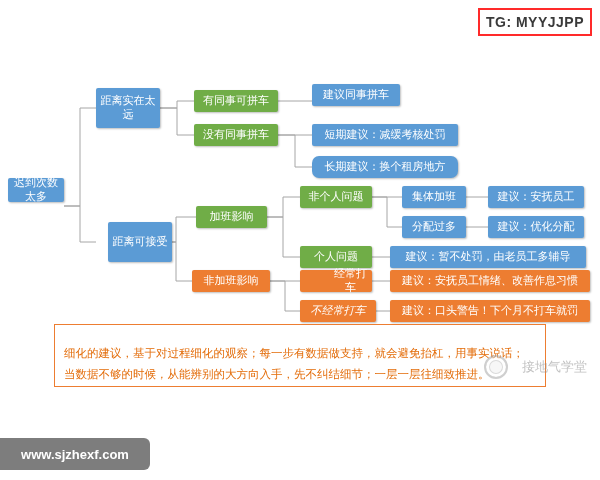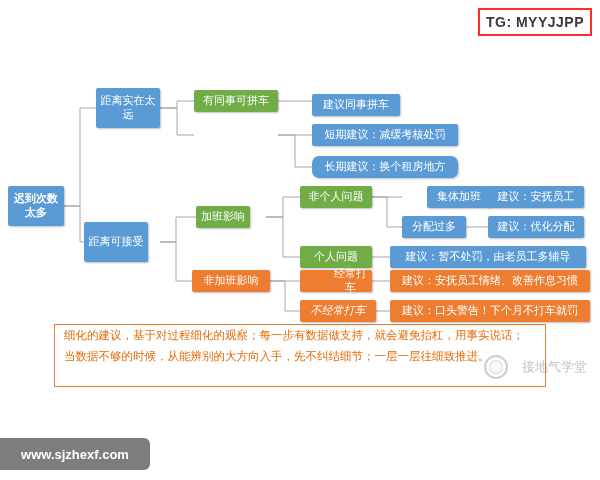--- a/index.html
+++ b/index.html
@@ -19,21 +19,21 @@
   .orange{background:#ED7D31;}
   .tg-box{
     position:absolute;left:478px;top:8px;width:114px;height:28px;
     border:2px solid #ff2a2a;background:#ffffff;box-sizing:border-box;
     display:flex;align-items:center;justify-content:center;
     font-weight:bold;font-size:14px;color:#3a3a3a;letter-spacing:.5px;
   }
   .note-box{
     position:absolute;left:54px;top:324px;width:492px;height:63px;
     border:1px solid #ED7D31;box-sizing:border-box;
-    padding:0 9px 0;color:#E36C09;font-size:11.5px;background:#ffffff;
+    padding:18px 9px 0;color:#E36C09;font-size:11.5px;background:#ffffff;
   }
   .note-line{white-space:nowrap;line-height:21px;}
   .watermark{
     position:absolute;left:484px;top:355px;display:flex;align-items:center;
     gap:14px;opacity:.55;color:#8f8f8f;
   }
   .wm-circle{
     width:24px;height:24px;border:2px solid #a8a8a8;border-radius:50%;
     box-sizing:border-box;box-shadow:inset 0 0 0 3px #ffffff, inset 0 0 0 4px #bdbdbd;
     background:#f2f2f2;
@@ -67,32 +67,33 @@
     <path d="M372,197 L387,197 L387,227 L402,227"></path>
     <path d="M466,197 L488,197"></path>
     <path d="M466,227 L488,227"></path>
     <path d="M372,257 L390,257"></path>
     <path d="M270,281 L300,281"></path>
     <path d="M270,281 L285,281 L285,311 L300,311"></path>
     <path d="M372,281 L390,281"></path>
     <path d="M376,311 L390,311"></path>
   </svg>
 
-  <div class="node blue" style="left:8px;  top:186px; width:56px;  height:40px;font-weight:bold;">迟到次数太多</div>
+  <div class="node blue" style="left:8px;  top:178px; width:56px;  height:24px;">迟到次数太多</div>
   <div class="node blue" style="left:96px; top:88px;  width:64px;  height:40px;">距离实在太远</div>
-  <div class="node blue" style="left:84px; top:222px; width:64px;  height:40px;">距离可接受</div>
+  <div class="node blue" style="left:108px; top:222px; width:64px;  height:40px;">距离可接受</div>
 
   <div class="node green" style="left:194px;top:90px;  width:84px;  height:22px;">有同事可拼车</div>
-  <div class="node blue" style="left:312px;top:94px;  width:88px;  height:22px;">建议同事拼车</div>
+  <div class="node blue" style="left:312px;top:84px;  width:88px;  height:22px;">建议同事拼车</div>
+  <div class="node green" style="left:194px;top:124px; width:84px;  height:22px;">没有同事拼车</div>
   <div class="node blue" style="left:312px;top:124px; width:146px; height:22px;">短期建议：减缓考核处罚</div>
   <div class="node blue" style="left:312px;top:156px; width:146px; height:22px;border-radius:7px;">长期建议：换个租房地方</div>
 
-  <div class="node green" style="left:196px;top:206px; width:54px;  height:22px;">加班影响</div>
+  <div class="node green" style="left:196px;top:206px; width:71px;  height:22px;">加班影响</div>
   <div class="node green" style="left:300px;top:186px; width:72px;  height:22px;">非个人问题</div>
-  <div class="node blue" style="left:402px;top:186px; width:64px;  height:22px;margin-left:25px;">集体加班</div>
+  <div class="node blue" style="left:402px;top:186px; width:64px;  height:22px;">集体加班</div>
   <div class="node blue" style="left:488px;top:186px; width:96px;  height:22px;">建议：安抚员工</div>
   <div class="node blue" style="left:402px;top:216px; width:64px;  height:22px;">分配过多</div>
   <div class="node blue" style="left:488px;top:216px; width:96px;  height:22px;">建议：优化分配</div>
   <div class="node green" style="left:300px;top:246px; width:72px;  height:22px;">个人问题</div>
   <div class="node blue" style="left:390px;top:246px; width:196px; height:22px;">建议：暂不处罚，由老员工多辅导</div>
 
   <div class="node orange" style="left:192px;top:270px; width:78px;  height:22px;">非加班影响</div>
   <div class="node orange" style="left:300px;top:270px; width:72px;  height:22px;padding-left:31px;">经常打车</div>
   <div class="node orange" style="left:390px;top:270px; width:200px; height:22px;">建议：安抚员工情绪、改善作息习惯</div>
   <div class="node orange" style="left:300px;top:300px; width:76px;  height:22px;font-style:italic;">不经常打车</div>

